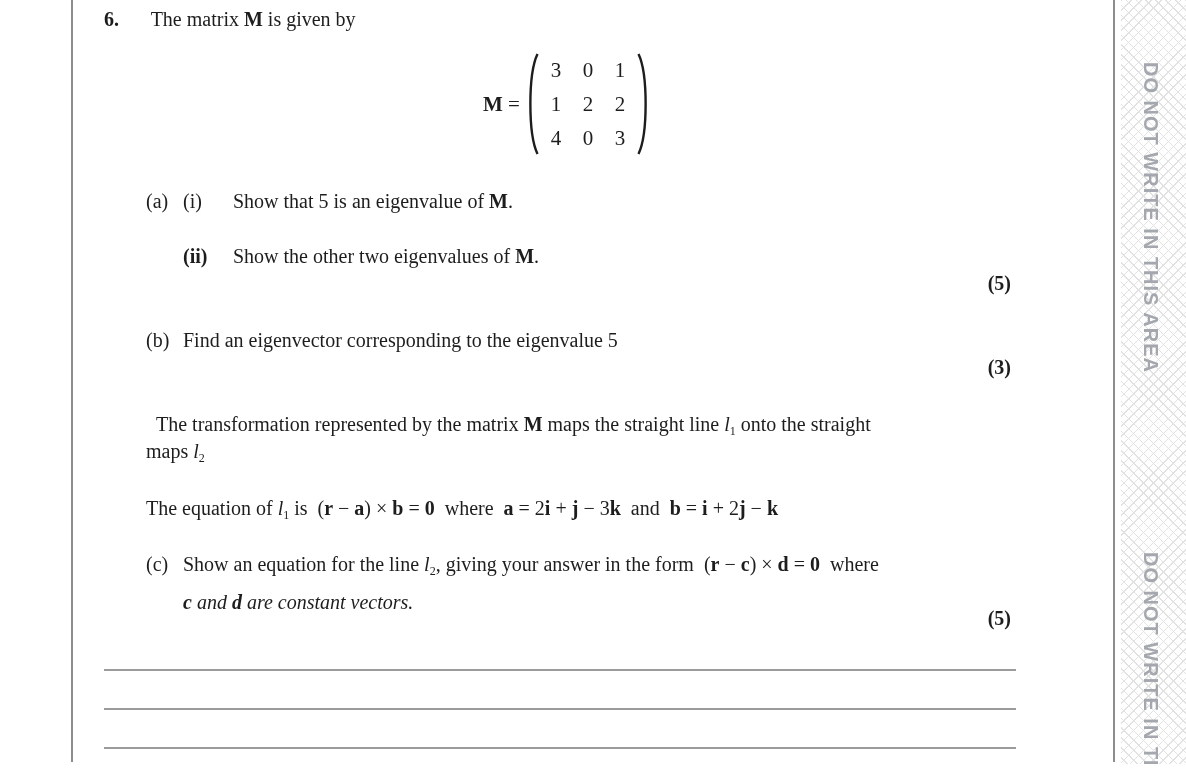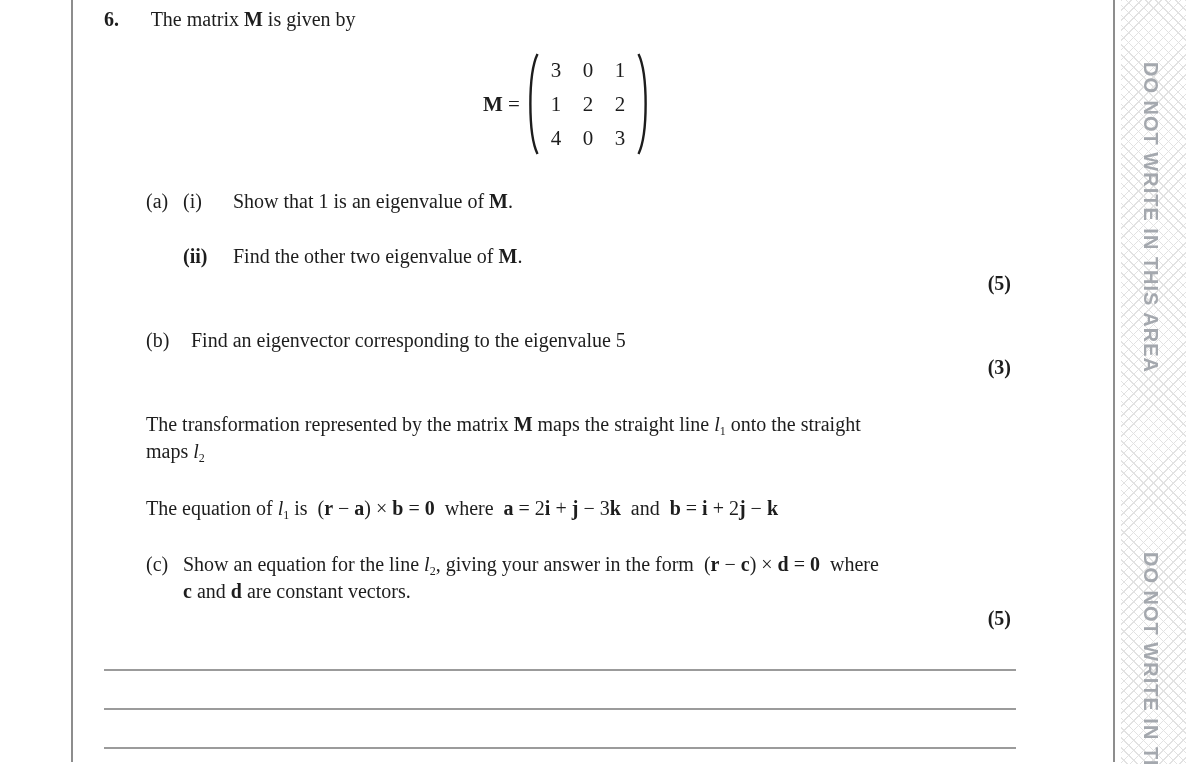--- a/index.html
+++ b/index.html
@@ -78,46 +78,46 @@
       <span>3</span>
     </div>
     <svg class="paren-svg" width="16" height="104" viewBox="0 0 16 104">
       <path d="M2.5 2 C 12 22, 12 82, 2.5 102" stroke="#1d1d1d" stroke-width="2.4" fill="none"></path>
     </svg>
   </div>
 
   <div class="row" style="left:146px; top:188px; width:880px;">
     <span class="plabel" style="left:0;">(a)</span>
     <span class="plabel" style="left:37px;">(i)</span>
-    <span class="plabel" style="left:87px;"><span>Show that 1 is an eigenvalue of </span><span class="b">M</span><span>.</span></span>
+    <span class="plabel" style="left:87px;"><span>Show that 5 is an eigenvalue of </span><span class="b">M</span><span>.</span></span>
   </div>
 
   <div class="row" style="left:146px; top:243px; width:880px;">
     <span class="plabel" style="left:37px;font-weight:bold;">(ii)</span>
-    <span class="plabel" style="left:87px;"><span>Find the other two eigenvalue of </span><span class="b">M</span><span>.</span></span>
+    <span class="plabel" style="left:87px;"><span>Show the other two eigenvalues of </span><span class="b">M</span><span>.</span></span>
   </div>
 
   <div class="marks" style="top:272px;">(5)</div>
 
   <div class="row" style="left:146px; top:327px; width:880px;">
     <span class="plabel" style="left:0;">(b)</span>
-    <span class="plabel" style="left:37px;margin-left:8px;"><span>Find an eigenvector corresponding to the eigenvalue 5</span></span>
+    <span class="plabel" style="left:37px;"><span>Find an eigenvector corresponding to the eigenvalue 5</span></span>
   </div>
 
   <div class="marks" style="top:356px;">(3)</div>
 
-  <div class="row" style="left:146px; top:411px;text-align:center;"><span>The transformation represented by the matrix </span><span class="b">M</span><span> maps the straight line </span><span class="i">l</span><span class="sub">1</span><span> onto the straight</span></div>
+  <div class="row" style="left:156px; top:411px;text-align:center;"><span>The transformation represented by the matrix </span><span class="b">M</span><span> maps the straight line </span><span class="i">l</span><span class="sub">1</span><span> onto the straight</span></div>
   <div class="row" style="left:146px; top:438px;"><span>maps </span><span class="i">l</span><span class="sub">2</span></div>
 
   <div class="row" style="left:146px; top:495px;"><span>The equation of </span><span class="i">l</span><span class="sub">1</span><span> is &nbsp;(</span><span class="b">r</span><span> − </span><span class="b">a</span><span>) × </span><span class="b">b</span><span> = </span><span class="b">0</span><span> &nbsp;where &nbsp;</span><span class="b">a</span><span> = 2</span><span class="b">i</span><span> + </span><span class="b">j</span><span> − 3</span><span class="b">k</span><span> &nbsp;and &nbsp;</span><span class="b">b</span><span> = </span><span class="b">i</span><span> + 2</span><span class="b">j</span><span> − </span><span class="b">k</span></div>
 
   <div class="row" style="left:146px; top:551px; width:880px;">
     <span class="plabel" style="left:0;">(c)</span>
     <span class="plabel" style="left:37px;"><span>Show an equation for the line </span><span class="i">l</span><span class="sub">2</span><span>, giving your answer in the form &nbsp;(</span><span class="b">r</span><span> − </span><span class="b">c</span><span>) × </span><span class="b">d</span><span> = </span><span class="b">0</span><span> &nbsp;where</span></span>
-    <span class="plabel" style="left:37px; top:27px;"><span class="b">c</span><span> and </span><span class="b">d</span><span> are constant vectors.</span></span>
+    <span class="plabel" style="left:37px; top:38px;font-style:italic;"><span class="b">c</span><span> and </span><span class="b">d</span><span> are constant vectors.</span></span>
   </div>
 
   <div class="marks" style="top:607px;">(5)</div>
 
   <div class="answer-line" style="top:669px;"></div>
   <div class="answer-line" style="top:708px;"></div>
   <div class="answer-line" style="top:747px;"></div>
 
   <div class="hatch-band"></div>
   <div class="watermark watermark-top">DO NOT WRITE IN THIS AREA</div>

